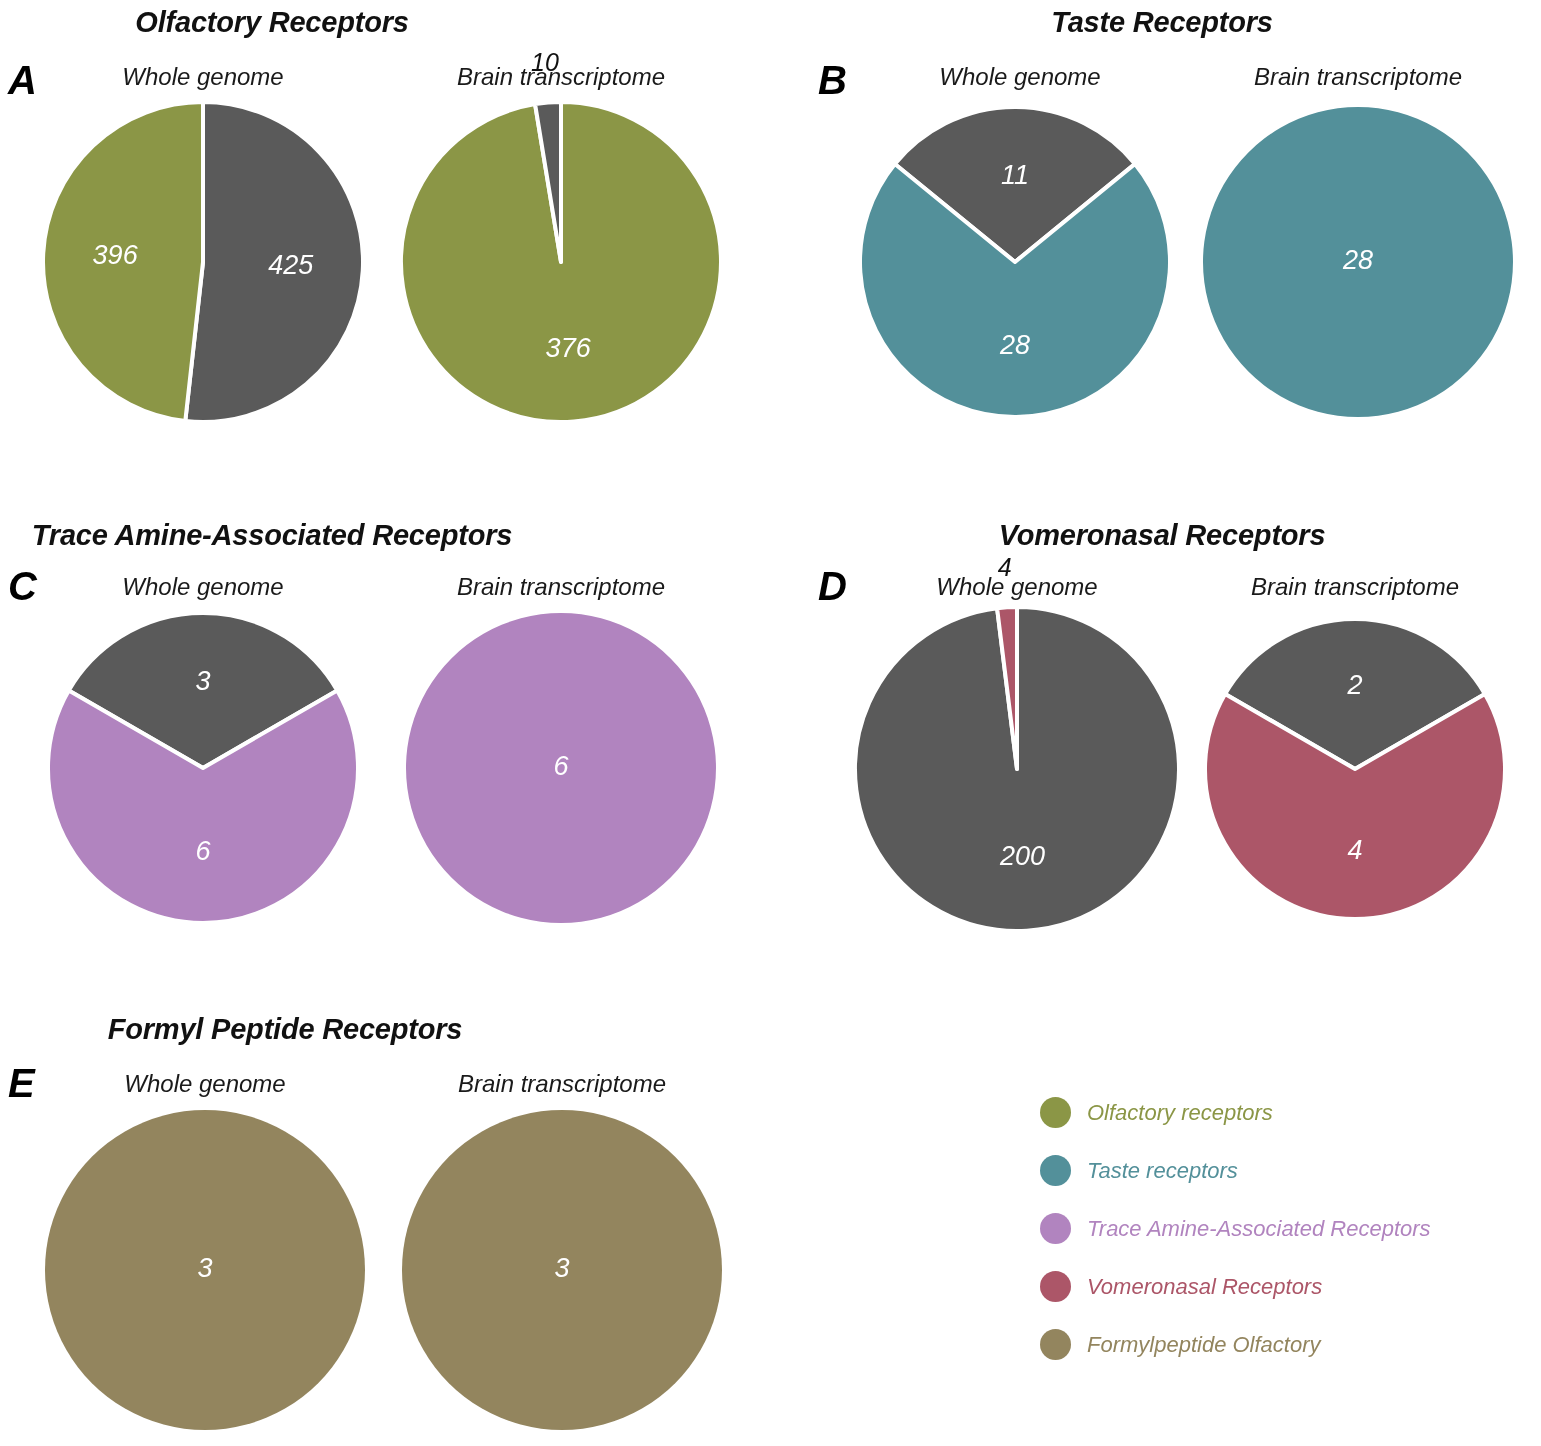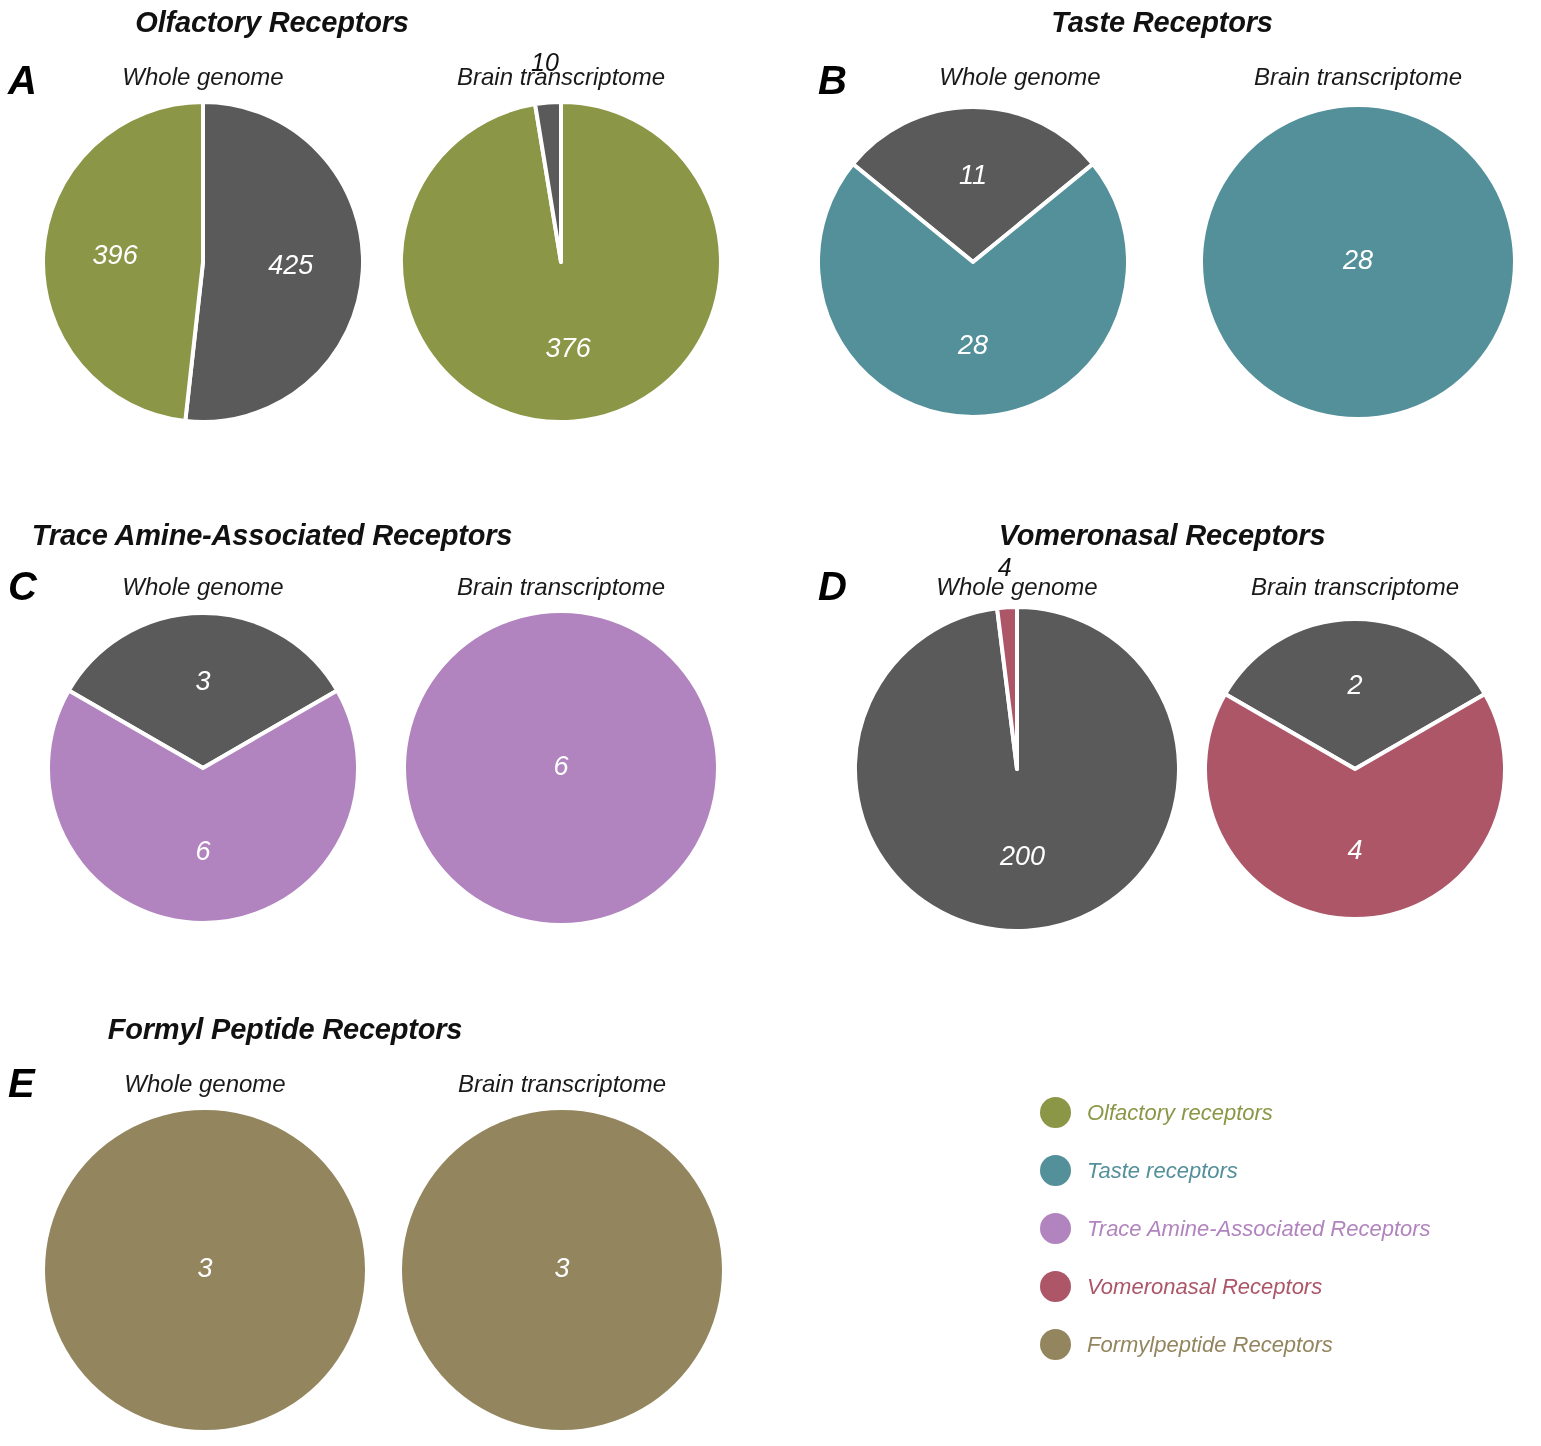--- a/index.html
+++ b/index.html
@@ -94,21 +94,21 @@
         <svg width="460" height="460" viewBox="0 0 460 460">
           <path d="M 230 230 L 230 70 A 160 160 0 1 1 204.07056916199406 72.11502726219615 Z" fill="#8b9646" stroke="#ffffff" stroke-width="4" stroke-linejoin="round"></path>
           <path d="M 230 230 L 204.07056916199406 72.11502726219615 A 160 160 0 0 1 229.99999999999997 70 Z" fill="#5a5a5a" stroke="#ffffff" stroke-width="4" stroke-linejoin="round"></path>
           <text x="237.15427562686446" y="317.70870162221564" class="slice-value">376</text>
           <text x="213.90287983955497" y="32.65542135001479" class="slice-value outside">10</text>
         </svg>
       </div>
       <div class="panel-title" style="left: 832px; top: 6px; width: 660px;">Taste Receptors</div>
       <div class="panel-letter" style="left: 818px; top: 60px;">B</div>
       <div class="pie-label" style="left: 800px; top: 63px; width: 440px;">Whole genome</div>
-      <div class="pie-wrap" style="left: 748px; top: 37px; width: 450px; height: 450px;">
+      <div class="pie-wrap" style="left: 790px; top: 37px; width: 450px; height: 450px;">
         <svg width="450" height="450" viewBox="0 0 450 450">
           <path d="M 225 225 L 104.88360425085214 127.03545808694814 A 155 155 0 0 1 345.0111077916124 126.90650374958595 Z" fill="#5a5a5a" stroke="#ffffff" stroke-width="4" stroke-linejoin="round"></path>
           <path d="M 225 225 L 345.0111077916124 126.90650374958595 A 155 155 0 1 1 104.88360425085212 127.03545808694818 Z" fill="#53909a" stroke="#ffffff" stroke-width="4" stroke-linejoin="round"></path>
           <text x="224.95421867335975" y="139.7500122928447" class="slice-value">11</text>
           <text x="225.04578132664028" y="310.2499877071553" class="slice-value">28</text>
         </svg>
       </div>
       <div class="pie-label" style="left: 1138px; top: 63px; width: 440px;">Brain transcriptome</div>
       <div class="pie-wrap" style="left: 1133px; top: 37px; width: 450px; height: 450px;">
         <svg width="450" height="450" viewBox="0 0 450 450">
@@ -185,17 +185,17 @@
         <div class="legend-row">
           <span class="legend-swatch" style="background: rgb(177, 132, 191);"></span>
           <span class="legend-text" style="color: rgb(177, 132, 191);">Trace Amine-Associated Receptors</span>
         </div>
         <div class="legend-row">
           <span class="legend-swatch" style="background: rgb(172, 86, 104);"></span>
           <span class="legend-text" style="color: rgb(172, 86, 104);">Vomeronasal Receptors</span>
         </div>
         <div class="legend-row">
           <span class="legend-swatch" style="background: rgb(147, 133, 94);"></span>
-          <span class="legend-text" style="color: rgb(147, 133, 94);">Formylpeptide Receptors</span>
+          <span class="legend-text" style="color: rgb(147, 133, 94);">Formylpeptide Olfactory</span>
         </div>
       </div>
   </div>
 </div>
 
 </body></html>

